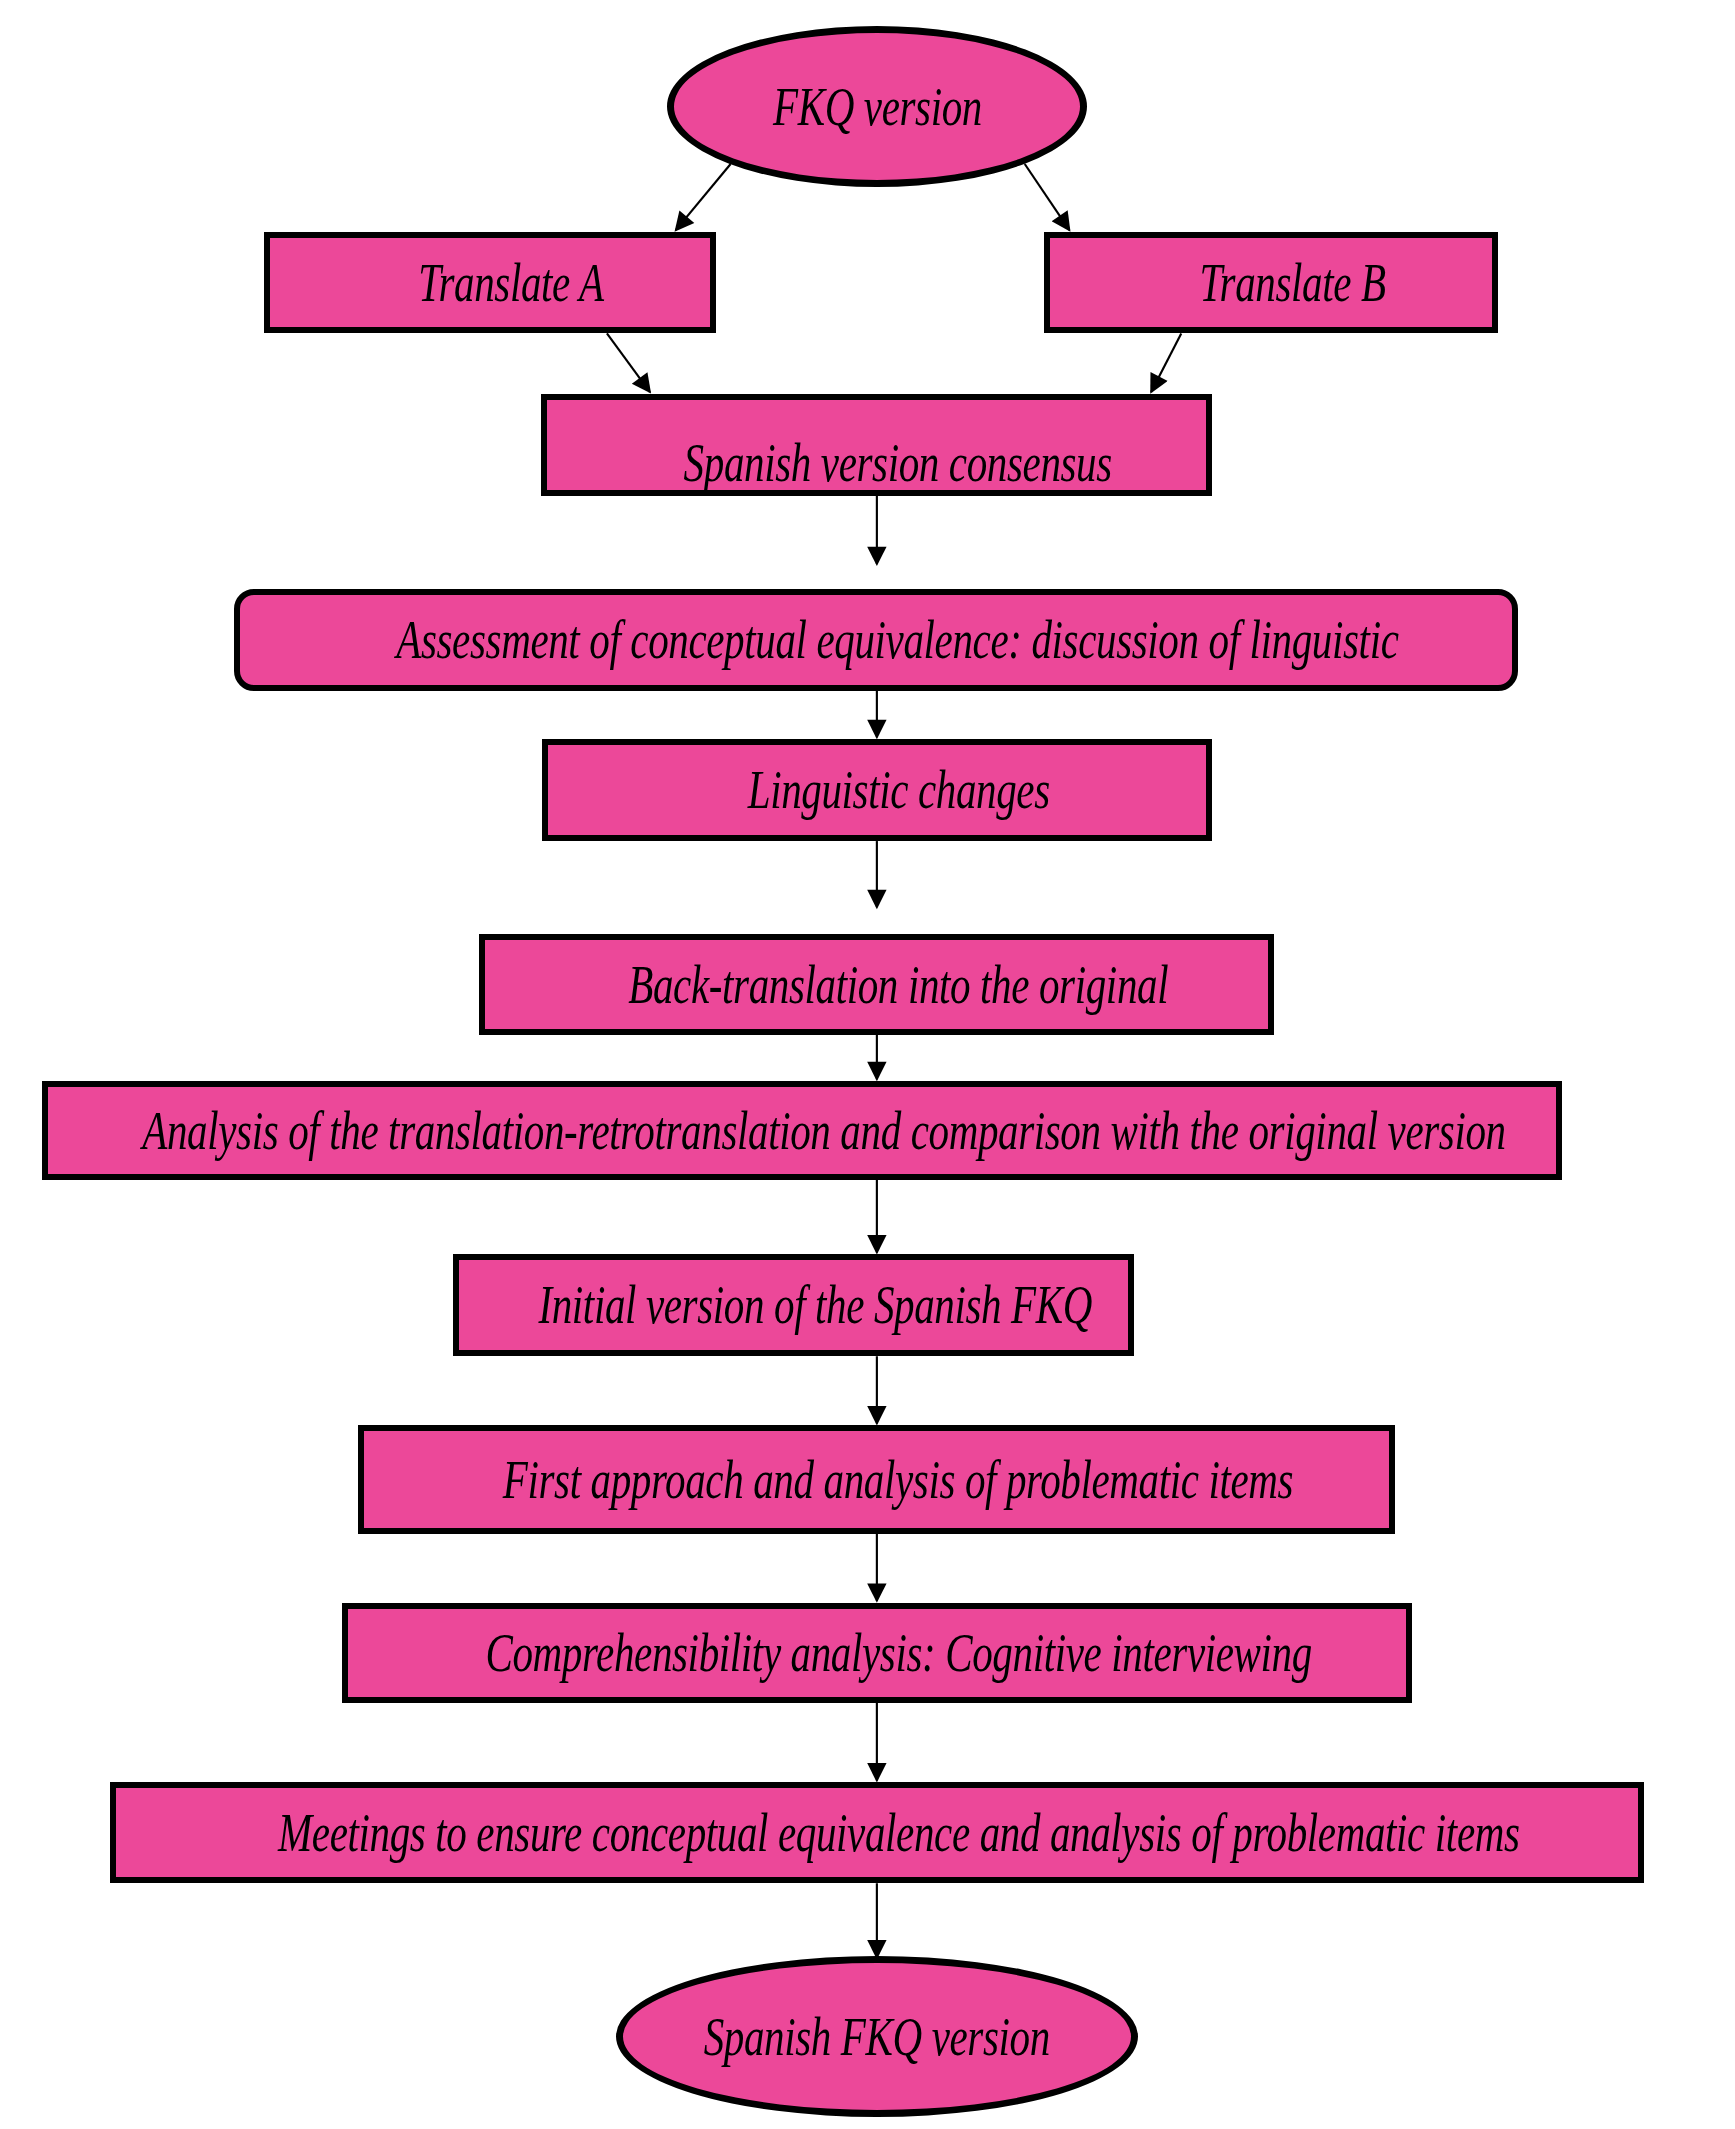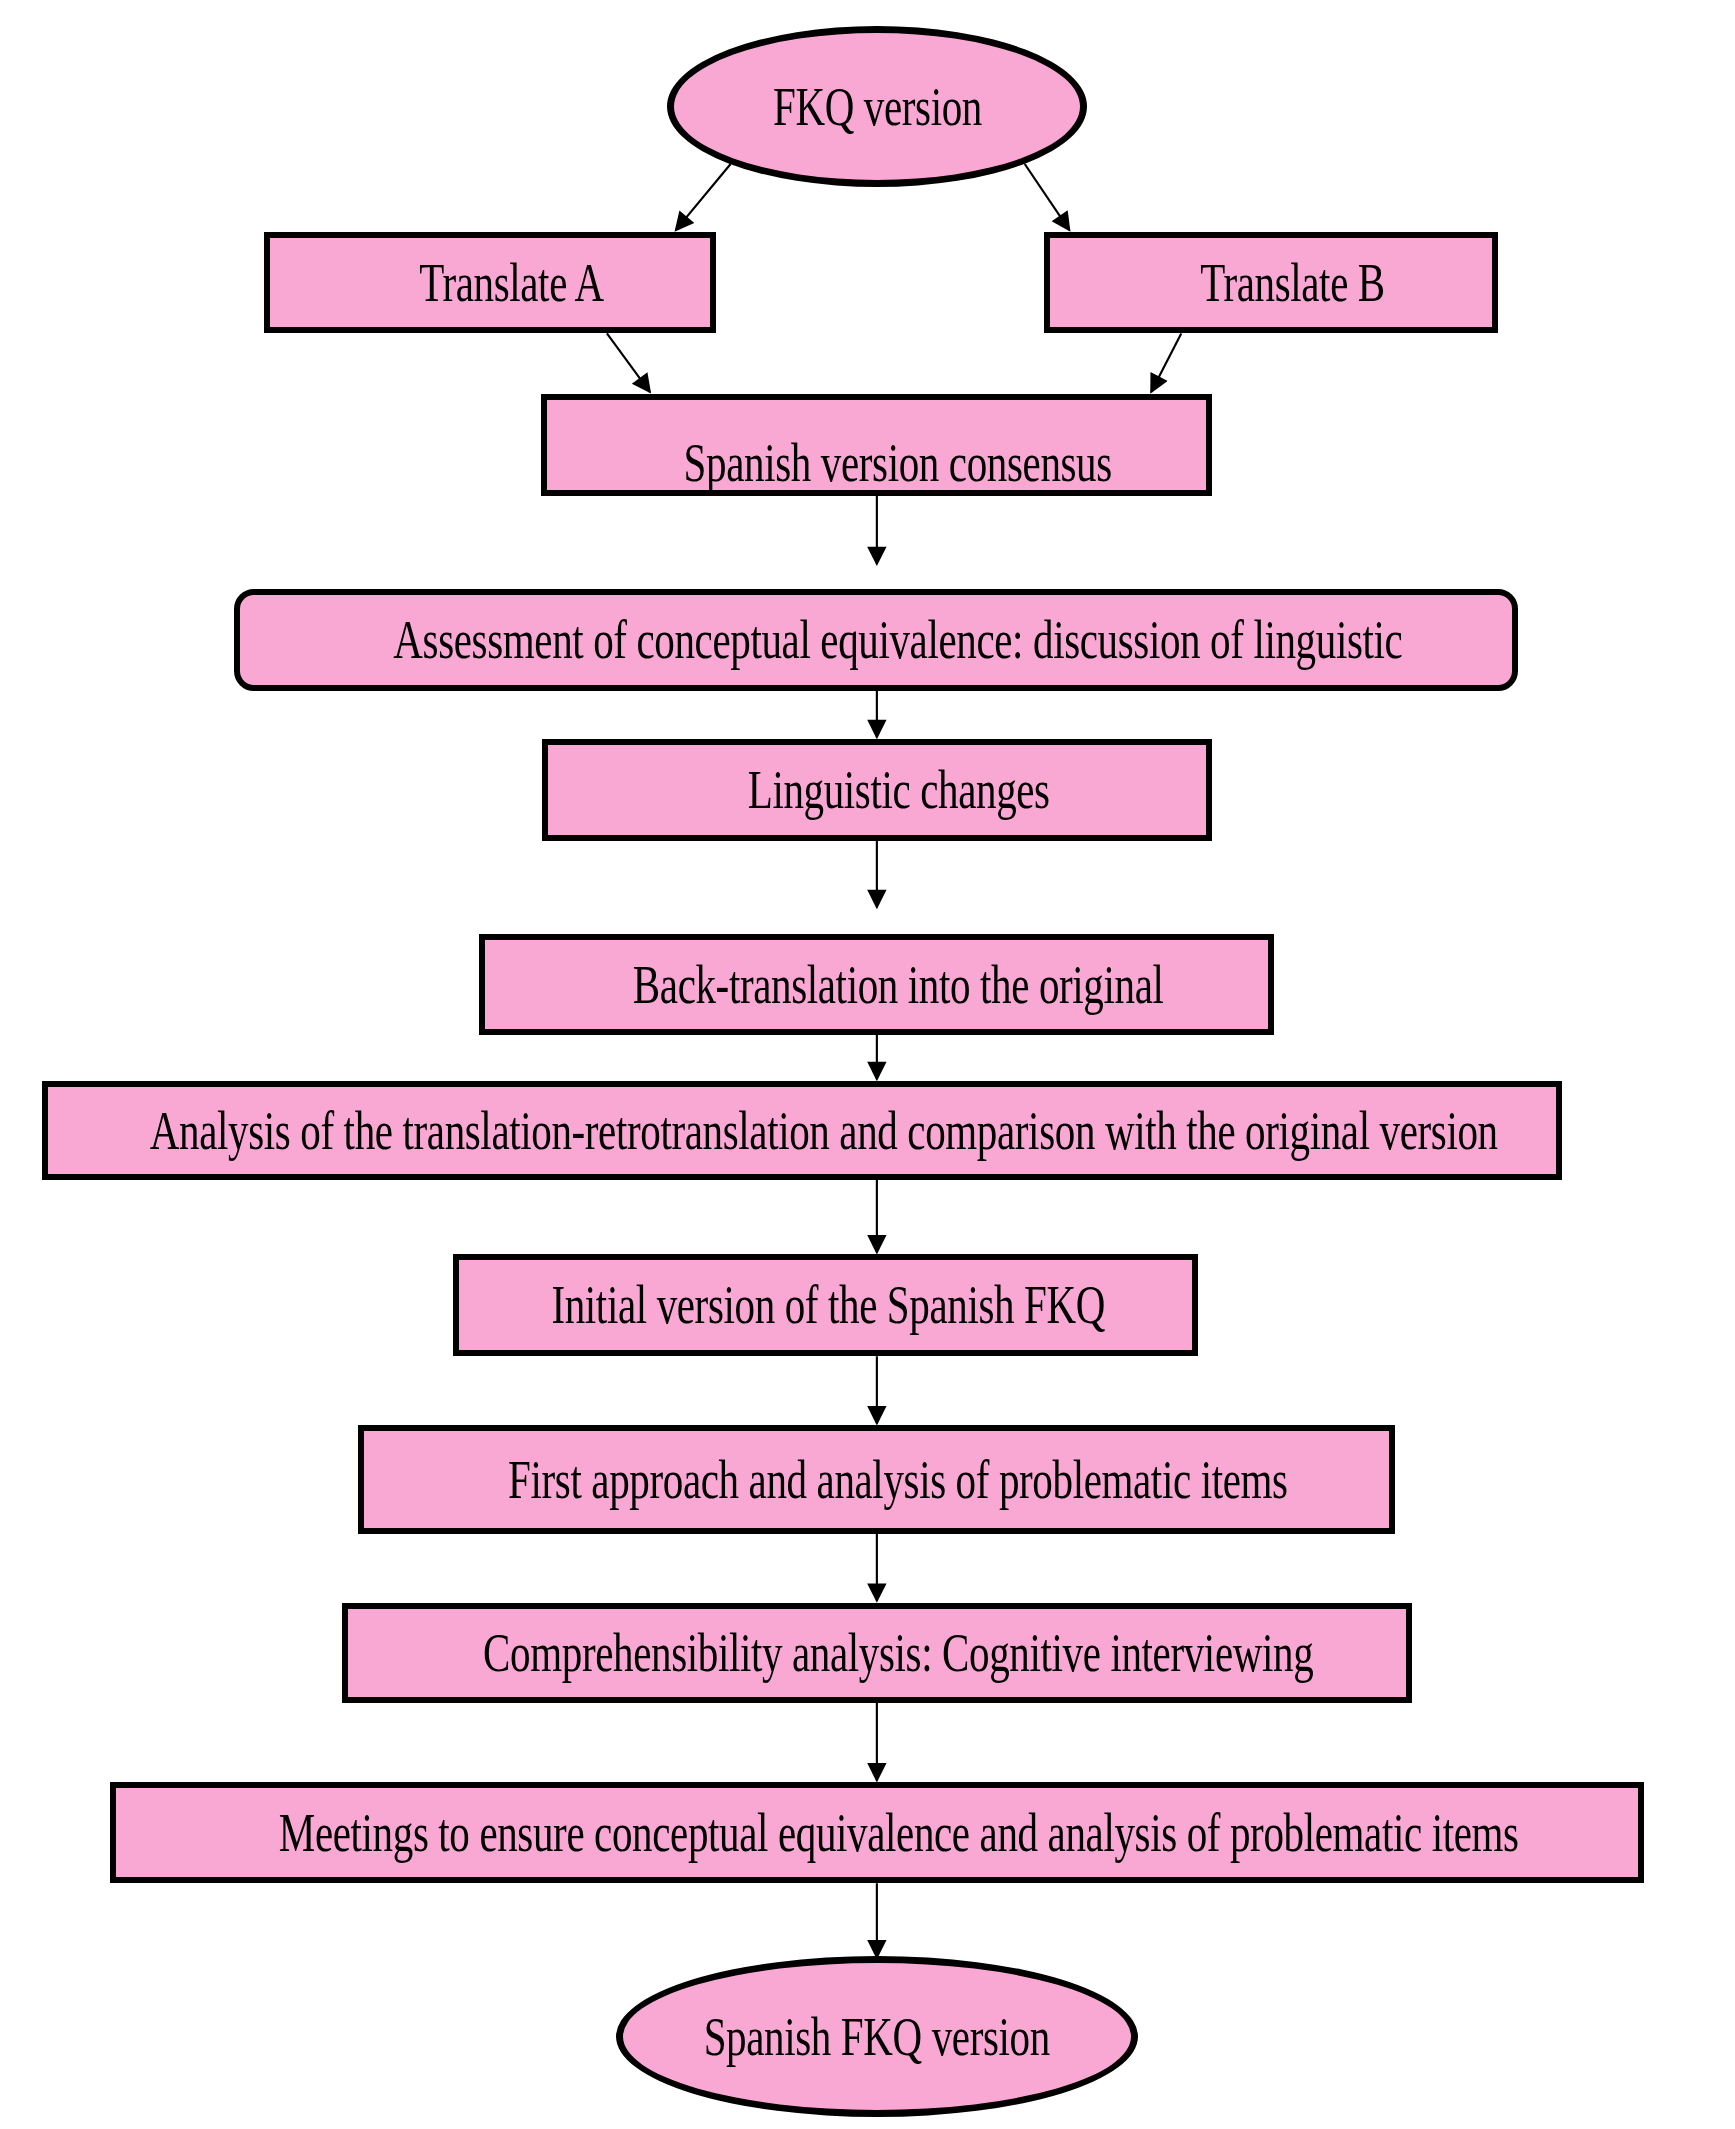--- a/index.html
+++ b/index.html
@@ -20,24 +20,25 @@
     left: 0;
     top: 0;
     width: 1736px;
     height: 2129px;
   }
   .node {
     position: absolute;
     display: flex;
     align-items: center;
     justify-content: center;
-    background: #f9a8d4;
+    background: #ec4899;
     border: 5.4px solid #000000;
     box-sizing: border-box;
     color: #000000;
+    font-style: italic;
   }
   .rect { border-width: 6px; padding-left: 43px; }
   .ellipse {
     border-radius: 50%;
     border-width: 7px;
   }
   .node .label {
     font-size: 54px;
     line-height: 1;
     white-space: nowrap;
@@ -99,21 +100,21 @@
   </div>
 
   <div class="node rect" style="left:479px; top:909px; width:795px; height:101px;margin-top:25px;">
     <span class="label">Back-translation into the original</span>
   </div>
 
   <div class="node rect" style="left:42px; top:1081px; width:1520px; height:99px;">
     <span class="label">Analysis of the translation-retrotranslation and comparison with the original version</span>
   </div>
 
-  <div class="node rect" style="left:453px; top:1254px; width:745px; height:102px;justify-content:flex-end;">
+  <div class="node rect" style="left:453px; top:1254px; width:681px; height:102px;">
     <span class="label">Initial version of the Spanish FKQ</span>
   </div>
 
   <div class="node rect" style="left:358px; top:1425px; width:1037px; height:109px;">
     <span class="label">First approach and analysis of problematic items</span>
   </div>
 
   <div class="node rect" style="left:342px; top:1603px; width:1070px; height:100px;">
     <span class="label">Comprehensibility analysis: Cognitive interviewing</span>
   </div>

